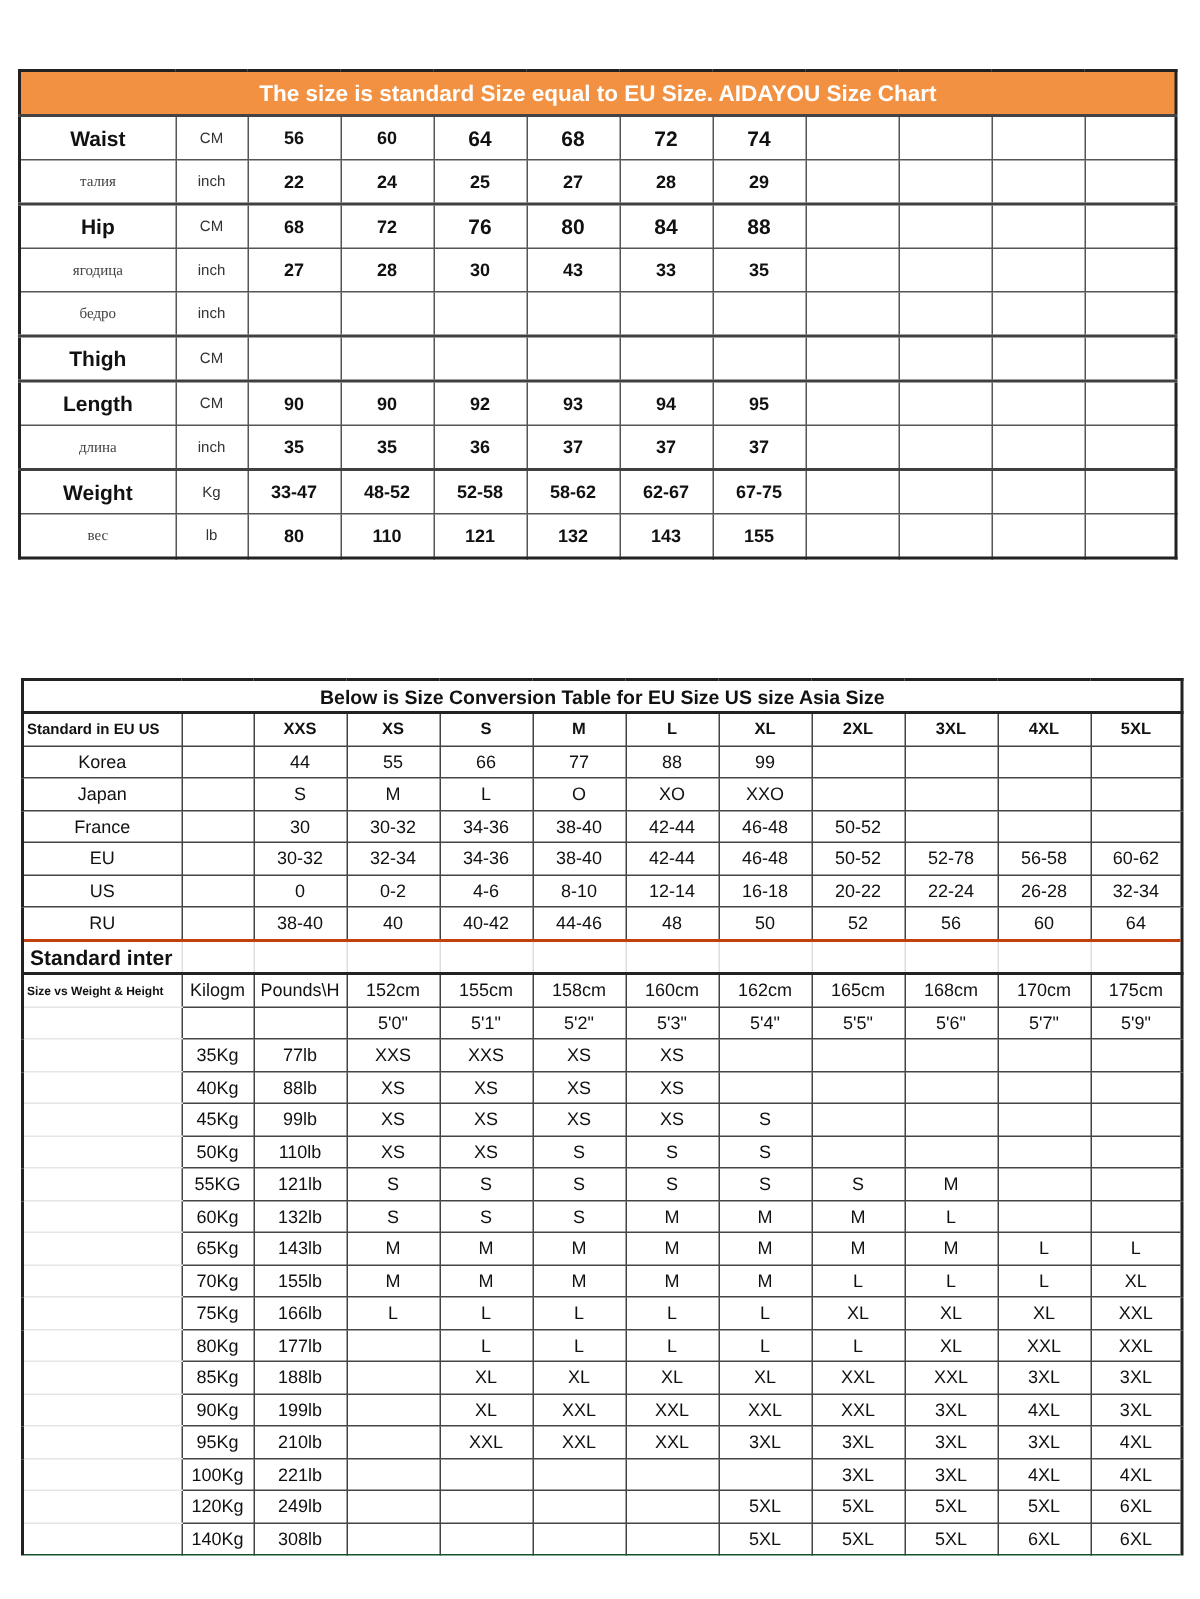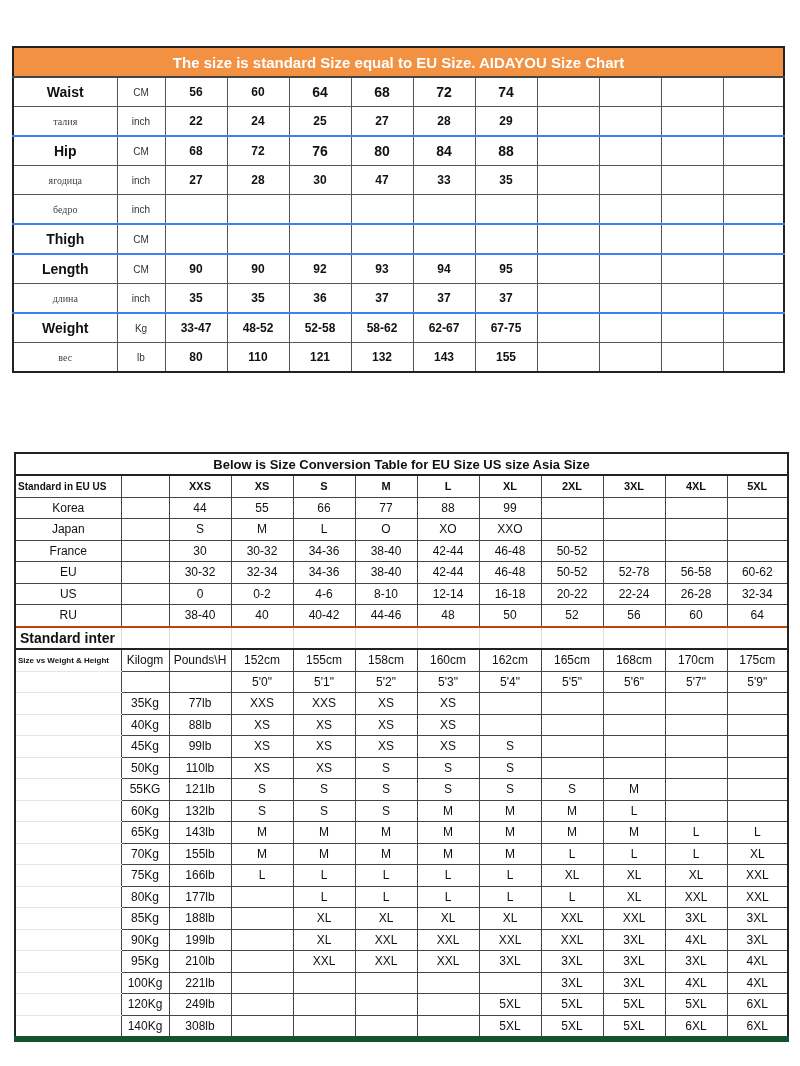--- a/index.html
+++ b/index.html
@@ -18,42 +18,42 @@
     height: 28px; border-bottom: 2px solid #444;
   }
   #t1 .hdr-row td {
     background: #f39142; color: #fff; font-weight: bold; font-size: 14px; height: 29px;
   }
   #t1 .hdr-row td:first-child { font-size: 14px; }
   #t1 .data td { height: 28px; font-weight: bold; font-size: 12px; }
   #t1 .data td.measure { font-size: 14px; font-weight: bold; }
   #t1 .data td.ru { font-size: 10px; font-weight: normal; color: #444; font-family: Liberation Serif, serif; }
   #t1 .data td.unit { font-size: 10px; font-weight: normal; color: #333; }
-  #t1 .data.first td { border-top: 2px solid #3b82f6; }
+  #t1 .data.first td { border-top: 2px solid #404040; }
 
   
   #t2 {
     position: absolute; left: 14px; top: 452px; width: 773px;
     border-collapse: collapse; table-layout: fixed;
   }
   #t2 td {
     border: 1px solid #444; text-align: center; padding: 0;
     font-size: 12px; height: 20.5px; white-space: nowrap; overflow: hidden;
   }
   #t2 .title td { font-weight: bold; font-size: 13px; border: 2px solid #222; height: 20px; margin-top: 38px; }
   #t2 .hdr td { font-weight: bold; font-size: 11px; }
   #t2 .hdr td:first-child { text-align: left; padding-left: 2px; font-size: 10px; }
   #t2 .std td { font-weight: bold; font-size: 14px; text-align: left; padding-left: 4px; border-top: 2px solid #c2410c; border-bottom: 2px solid #222; border-left: none; border-right: none; color: #111; }
   #t2 .std td.std-first { border-left: 2px solid #222; }
   #t2 .std td.std-last { border-right: 2px solid #222; }
   #t2 .std td.faint { border-left: 1px solid #ddd; }
   #t2 .svw td.lbl { font-weight: bold; font-size: 8px; text-align: left; padding-left: 2px; }
   #t2 .svw td { font-size: 12px; }
   #t2 td.blankcol { border-top: 1px solid #e5e5e5; border-bottom: 1px solid #e5e5e5; }
-  #t2 tr.last td { border-bottom: 6px solid #14532d; }
+  #t2 tr.last td { border-bottom: 1px solid #14532d; }
   #t2 td.outer-l { border-left: 2px solid #222; }
   #t2 td.outer-r { border-right: 2px solid #222; }
 </style>
 </head>
 <body>
 
 <table id="t1">
   <colgroup>
     <col style="width:104px">
       <col style="width:48px">
@@ -113,21 +113,21 @@
         <td></td>
         <td></td>
         <td></td>
       </tr>
       <tr class="data">
         <td class="ru">ягодица</td>
         <td class="unit">inch</td>
         <td>27</td>
         <td>28</td>
         <td>30</td>
-        <td>47</td>
+        <td>43</td>
         <td>33</td>
         <td>35</td>
         <td></td>
         <td></td>
         <td></td>
         <td></td>
       </tr>
       <tr class="data">
         <td class="ru">бедро</td>
         <td class="unit">inch</td>

